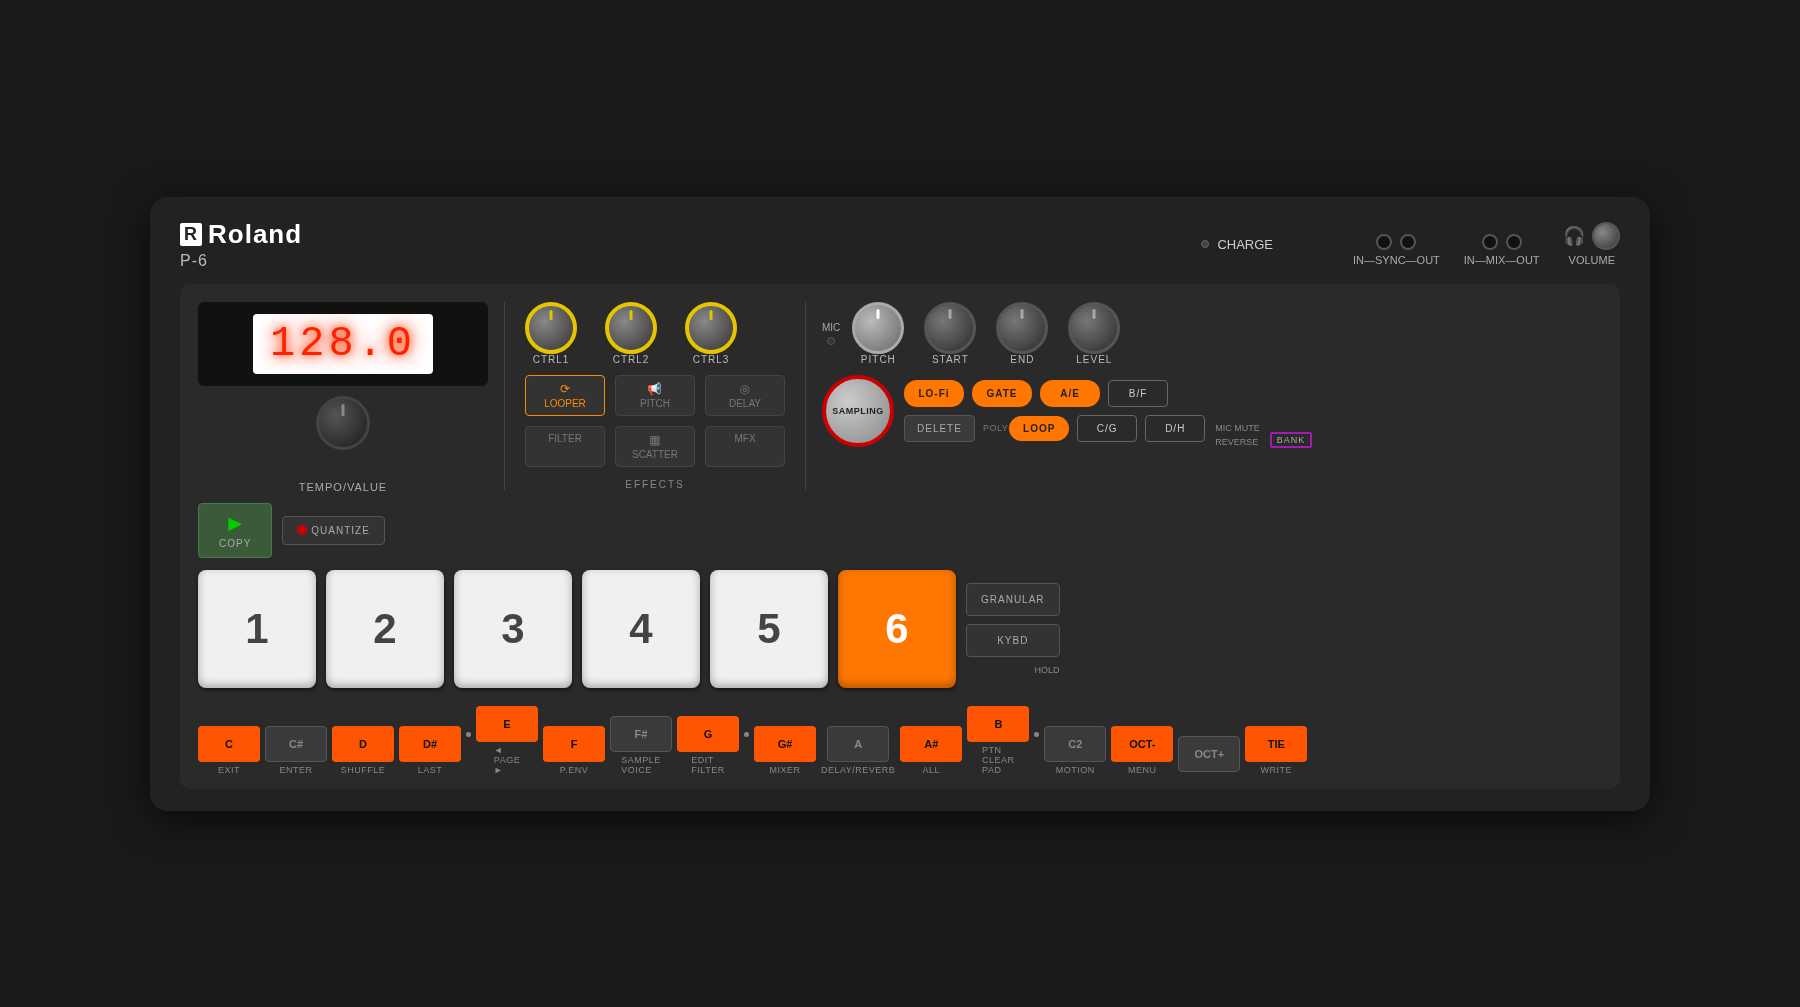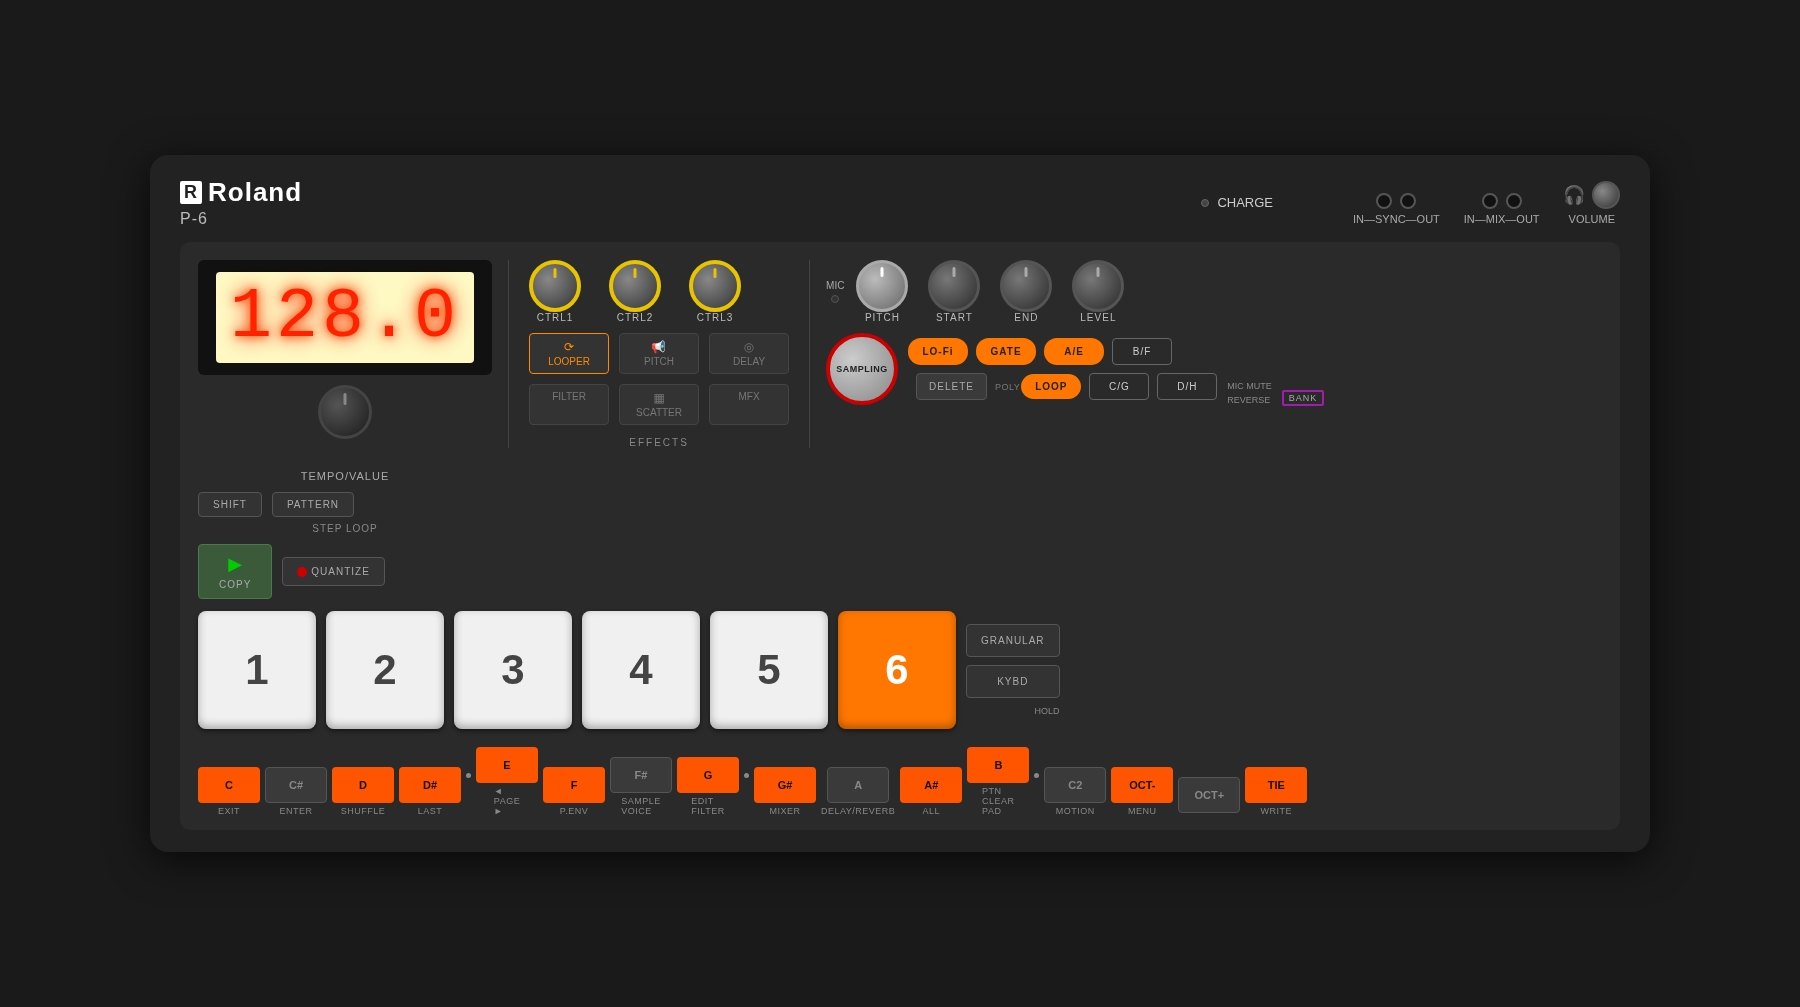--- a/index.html
+++ b/index.html
@@ -116,25 +116,25 @@
       border-radius: 6px;
       padding: 12px 18px;
       min-width: 200px;
       display: flex;
       flex-direction: column;
       align-items: center;
       gap: 8px;
     }
     .seven-seg-display {
       font-family: 'Courier New', monospace;
-      font-size: 70px;
+      font-size: 42px;
       color: #ff2200;
       text-shadow: 0 0 10px #ff4400, 0 0 20px #ff2200;
       letter-spacing: 4px;
-      background: #fef9c3;
+      background: #ffffff;
       padding: 6px 14px;
       border-radius: 4px;
       min-width: 180px;
       text-align: center;
     }
     .tempo-knob {
       width: 54px;
       height: 54px;
       border-radius: 50%;
       background: radial-gradient(circle at 35% 35%, #555, #1a1a1a);
@@ -313,21 +313,20 @@
       background: #3a3a3a;
       border: 1px solid #555;
       border-radius: 4px;
       color: #aaa;
       font-size: 10px;
       padding: 7px 12px;
       cursor: pointer;
       letter-spacing: 1px;
       min-width: 60px;
       text-align: center;
-      margin-left: 8px;
     }
     .gray-btn-outline {
       background: #2a2a2a;
       border: 1px solid #666;
       border-radius: 4px;
       color: #ccc;
       font-size: 10px;
       padding: 7px 12px;
       cursor: pointer;
       letter-spacing: 1px;
@@ -539,27 +538,20 @@
 
         <div class="display-section">
           <div class="seven-seg-display">128.0</div>
         </div>
 
         <div style="display:flex;flex-direction:column;align-items:center;gap:4px;">
           <div class="tempo-knob"></div>
           <span class="tempo-label">TEMPO/VALUE</span>
         </div>
 
-        <div style="display:flex;flex-direction:column;gap:6px;">
-          <div style="display:flex;gap:10px;">
-            <button class="shift-btn">SHIFT</button>
-            <button class="shift-btn">PATTERN</button>
-          </div>
-          <span class="step-loop-label" style="text-align:center;">STEP LOOP</span>
-        </div>
 
         <div class="copy-row">
           <div class="play-btn">
             <span class="play-arrow">▶</span>
             <span class="copy-label">COPY</span>
           </div>
           <div class="quantize-btn">
             <div class="dot-red"></div>
             <span class="quantize-label">QUANTIZE</span>
           </div>

